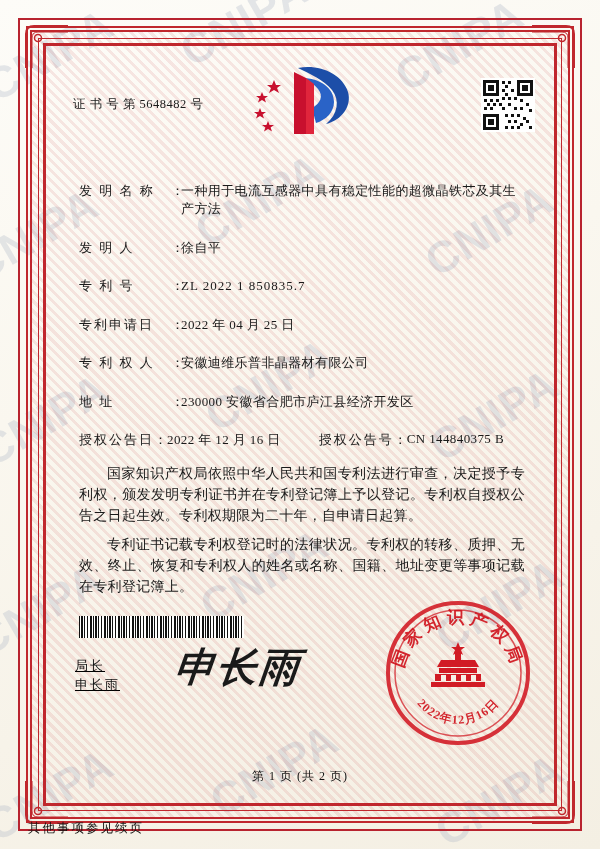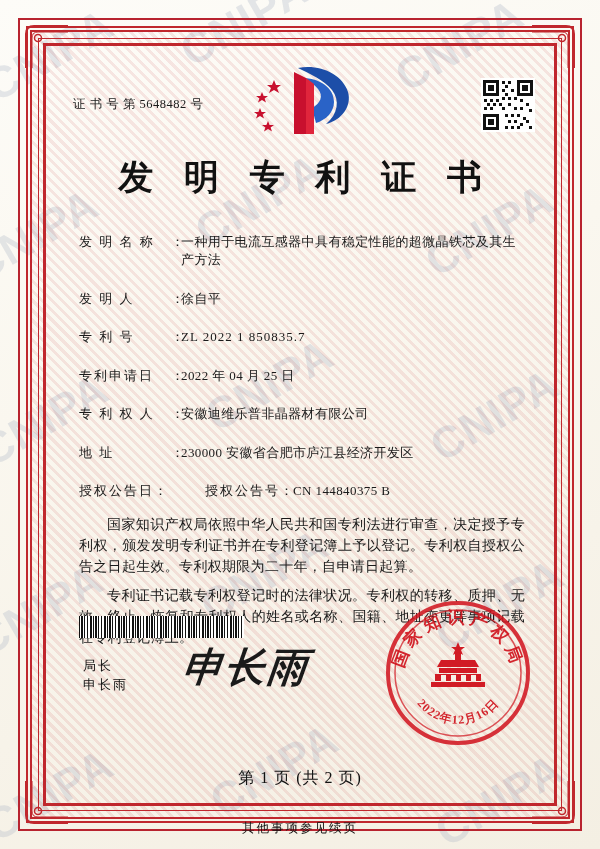--- a/index.html
+++ b/index.html
@@ -163,21 +163,21 @@
   .field .value {
     flex: 1 1 auto;
     letter-spacing: 0.4px;
   }
   .field .value.mono {
     font-family: "Liberation Serif", serif;
     letter-spacing: 1px;
   }
   .field-pair {
     display: flex;
-    align-items: center;
+    align-items: flex-start;
     margin-bottom: 13px;
     font-size: 13px;
     color: #1a1a1a;
   }
   .field-pair .label {
     letter-spacing: 2px;
     white-space: nowrap;
   }
   .field-pair .value {
     letter-spacing: 0.4px;
@@ -209,23 +209,24 @@
     height: 22px;
     background:
       repeating-linear-gradient(90deg,
         #111 0 1px, #fff 1px 2px, #111 2px 4px, #fff 4px 5px,
         #111 5px 6px, #fff 6px 8px, #111 8px 9px, #fff 9px 11px,
         #111 11px 13px, #fff 13px 14px);
   }
 
   .signature-block {
     position: absolute;
-    left: 28px;
+    left: 20px;
     top: 598px;
     width: 330px;
+    text-decoration: underline;
   }
   .sig-label {
     font-size: 13px;
     letter-spacing: 2px;
     color: #111;
     line-height: 19px;
     display: block;
   }
   .sig-script {
     position: absolute;
@@ -247,35 +248,35 @@
     width: 150px;
     height: 150px;
   }
 
   .page-no {
     position: absolute;
     left: 0;
     right: 0;
     top: 710px;
     text-align: center;
-    font-size: 16px;
+    font-size: 12px;
     color: #111;
     letter-spacing: 1px;
   }
 
   .footer-note {
     position: absolute;
     left: 0;
     right: 0;
     bottom: 12px;
-    text-align: center;
     font-size: 12.5px;
     color: #111;
     letter-spacing: 2px;
     z-index: 6;
+    padding-left: 28px;
   }
 </style>
 </head>
 <body>
 
 <div id="certificate">
 
   <div class="watermark-layer">
     <div class="wm" style="left:-20px; top:30px; font-size:44px;">CNIPA</div>
     <div class="wm" style="left:175px; top:-5px; font-size:44px;">CNIPA</div>
@@ -398,21 +399,20 @@
               <rect x="45" y="42" width="3" height="3"></rect>
               <rect x="24" y="48" width="3" height="3"></rect>
             <rect x="30" y="48" width="3" height="3"></rect>
               <rect x="36" y="48" width="3" height="3"></rect>
               <rect x="48" y="48" width="3" height="3"></rect>
           </g>
         </svg>
       </div>
     </div>
 
-    <div class="title">发 明 专 利 证 书</div>
 
     <div class="fields">
 
       <div class="field">
         <span class="label">发 明 名 称</span>
         <span class="colon">：</span>
         <span class="value">一种用于电流互感器中具有稳定性能的超微晶铁芯及其生产方法</span>
       </div>
 
       <div class="field">
@@ -441,20 +441,21 @@
 
       <div class="field">
         <span class="label">地 址</span>
         <span class="colon">：</span>
         <span class="value">230000 安徽省合肥市庐江县经济开发区</span>
       </div>
 
       <div class="field-pair">
         <span class="label">授权公告日</span>
         <span class="colon">：</span>
+        <span class="value">2022 年 12 月 16 日</span>
         <span class="gap"></span>
         <span class="label">授权公告号</span>
         <span class="colon">：</span>
         <span class="value">CN 144840375 B</span>
       </div>
 
     </div>
 
     <div class="paragraphs">
       <p>国家知识产权局依照中华人民共和国专利法进行审查，决定授予专利权，颁发发明专利证书并在专利登记簿上予以登记。专利权自授权公告之日起生效。专利权期限为二十年，自申请日起算。</p>

